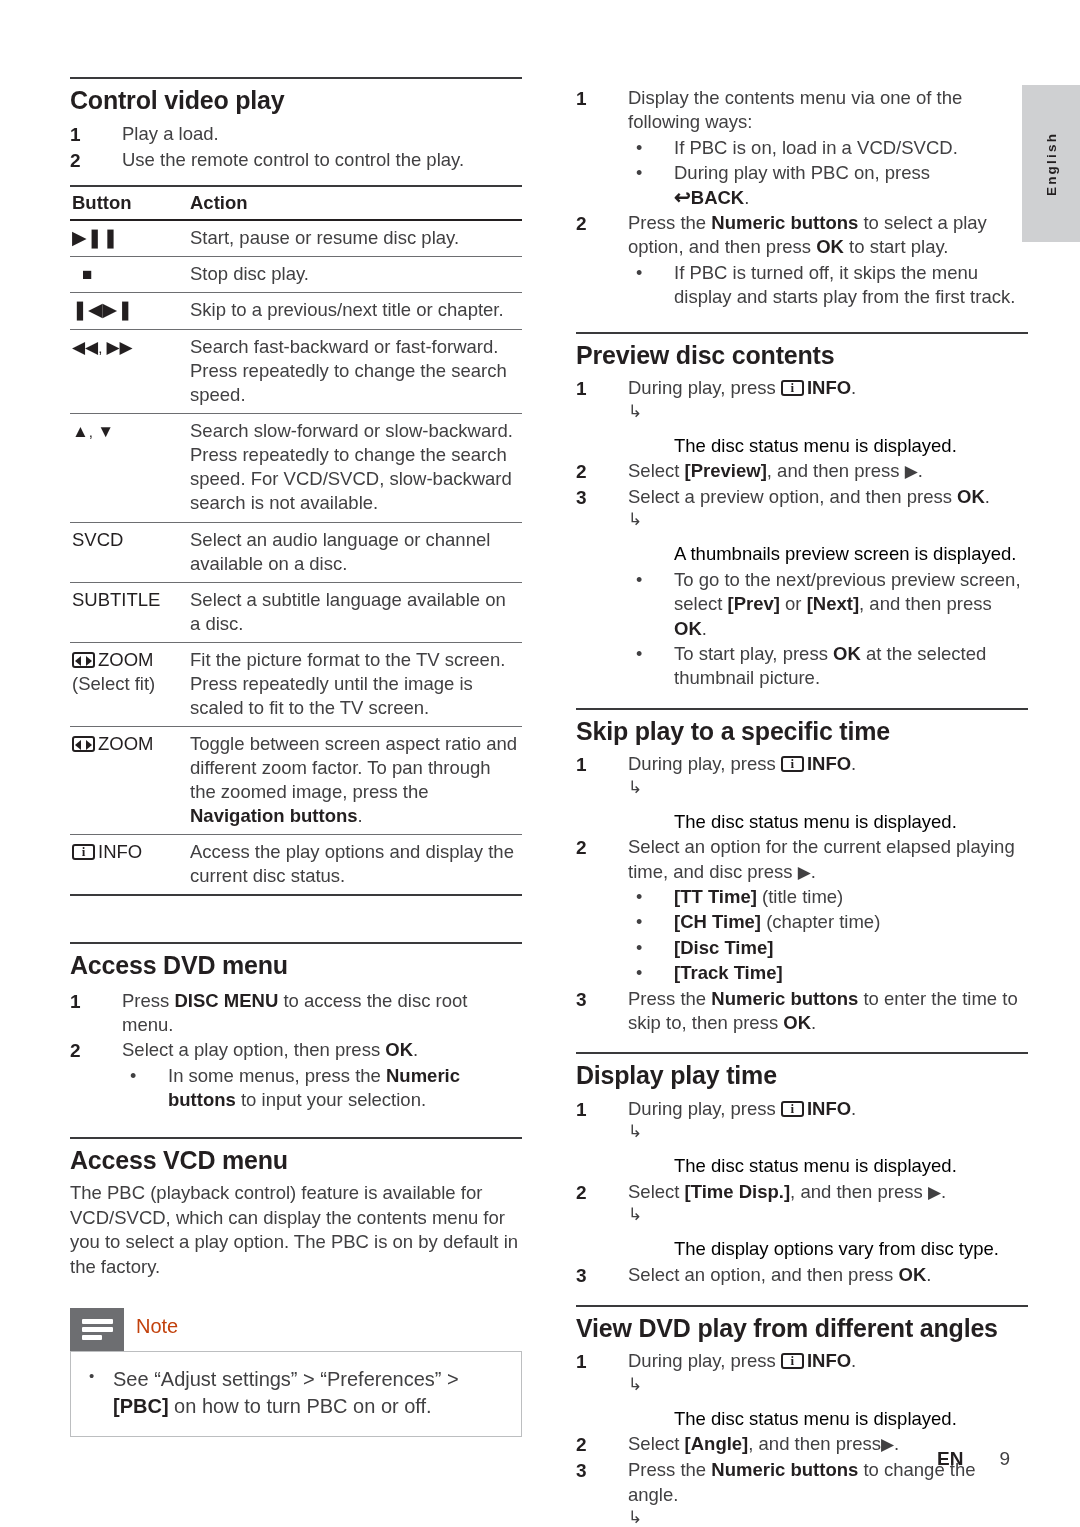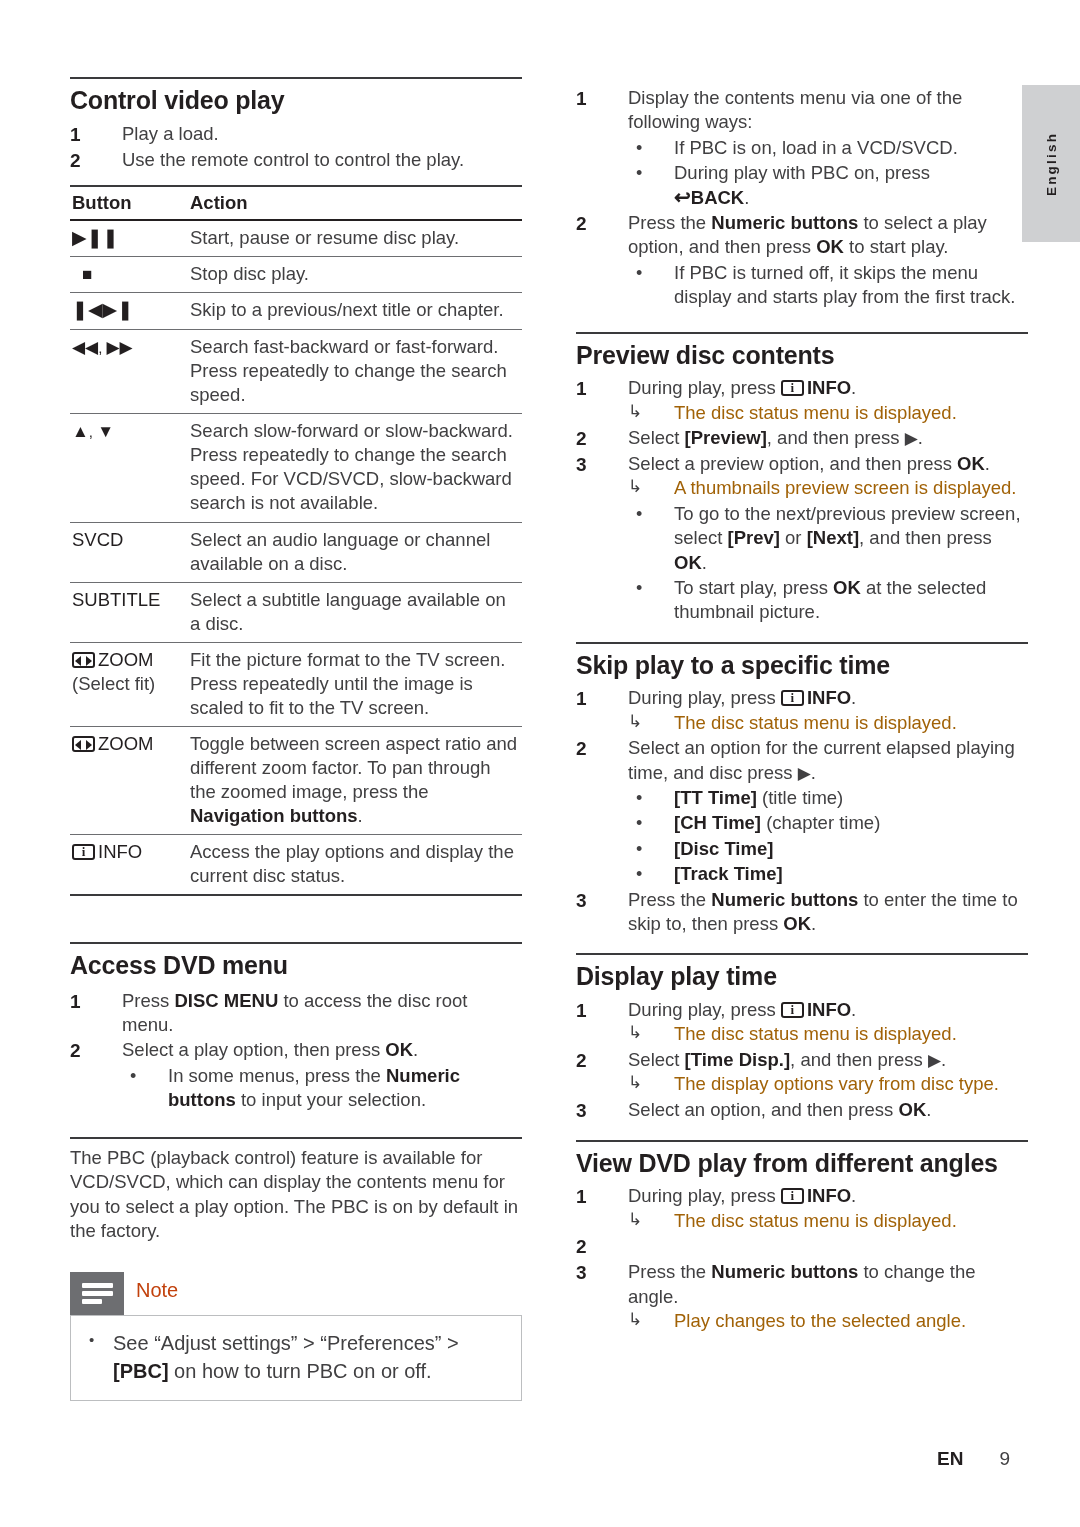--- a/index.html
+++ b/index.html
@@ -116,21 +116,22 @@
   .result .arr {
     flex: 0 0 46px;
     font-size: 17px;
     line-height: 1.35;
     color: #414042;
   }
   .result .rtext {
     flex: 1 1 auto;
     font-size: 18.5px;
     line-height: 1.32;
-    color: #a16207;
+    color: #000000;
+    margin-top: 33px;
   }
 
   .para {
     font-size: 18.5px;
     line-height: 1.33;
     color: #414042;
     margin: 6px 0 0 0;
   }
 
   b, .b { font-weight: bold; color: #231f20; }
@@ -378,20 +379,21 @@
           <div class="bullet">
             <div class="dot">•</div>
             <div class="btext"><span>In some menus, press the </span><b>Numeric buttons</b><span> to input your selection.</span></div>
           </div>
         </div>
       </div>
     </div>
 
     <div style="margin-top:24px">
       <hr class="rule-thick">
+      <h2 class="sec-title">Access VCD menu</h2>
       <p class="para">The PBC (playback control) feature is available for VCD/SVCD, which can display the contents menu for you to select a play option. The PBC is on by default in the factory.</p>
     </div>
 
     <div class="note-wrap">
       <div class="note-tab">
         <i></i>
         <i></i>
         <i></i>
       </div>
       <div class="note-label">Note</div>
@@ -561,20 +563,21 @@
           <span>During play, press </span><span class="inline-info"><span class="boxicon info">i</span><span>INFO</span></span><span>.</span>
           <div class="result">
             <div class="arr">↳</div>
             <div class="rtext">The disc status menu is displayed.</div>
           </div>
         </div>
       </div>
 
       <div class="step">
         <div class="num">2</div>
+        <div class="body"><span>Select </span><b>[Angle]</b><span>, and then press</span><span class="glyph">▶</span>.</div>
       </div>
 
       <div class="step">
         <div class="num">3</div>
         <div class="body">
           <span>Press the </span><b>Numeric buttons</b><span> to change the angle.</span>
           <div class="result">
             <div class="arr">↳</div>
             <div class="rtext">Play changes to the selected angle.</div>
           </div>

